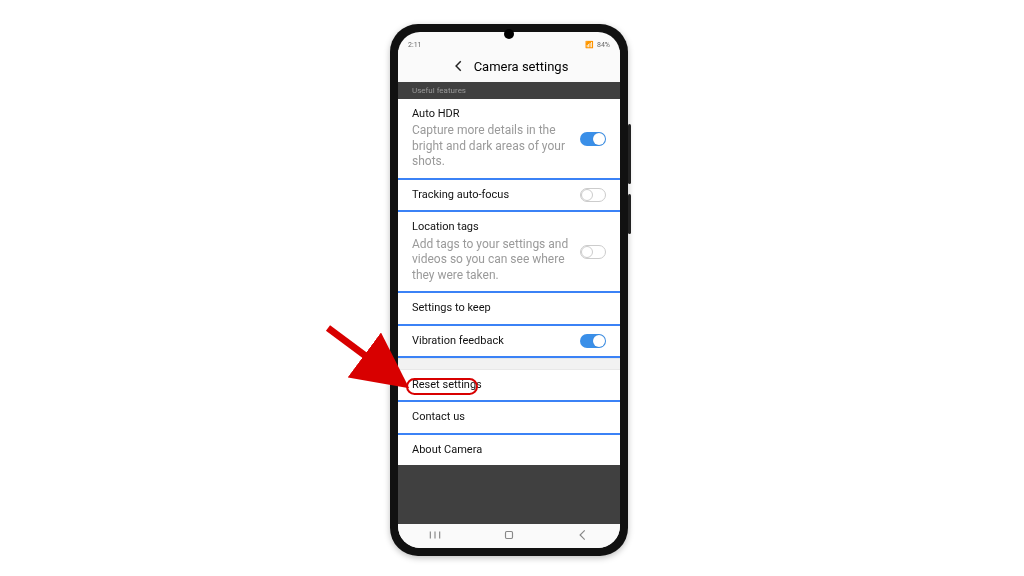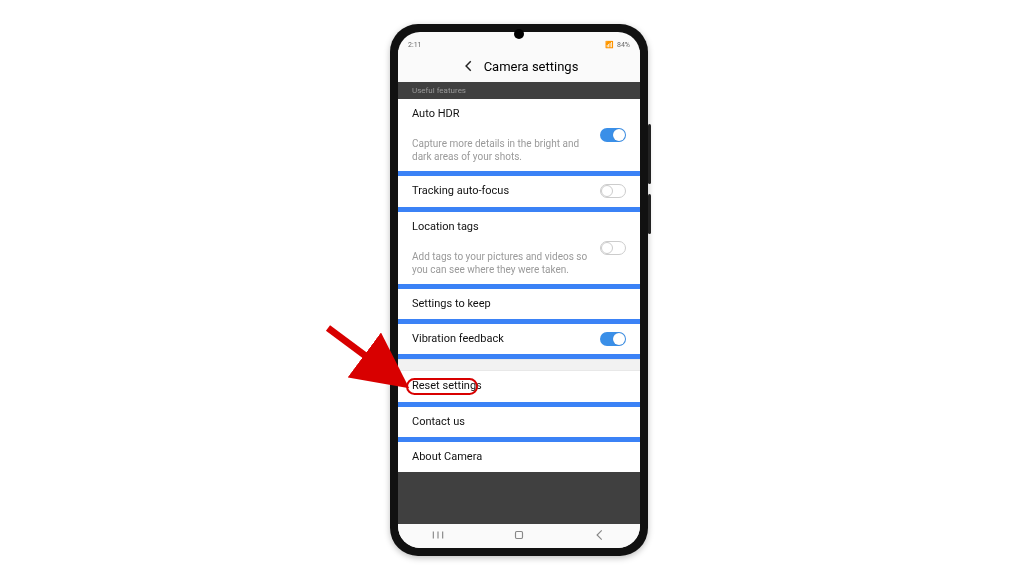--- a/index.html
+++ b/index.html
@@ -8,21 +8,21 @@
     height: 576px;
     background: #ffffff;
     font-family: -apple-system, 'Segoe UI', Roboto, sans-serif;
     position: relative;
     overflow: hidden;
   }
   .phone-frame {
     position: absolute;
     left: 390px;
     top: 24px;
-    width: 258px;
+    width: 238px;
     height: 532px;
     background: #111;
     border-radius: 28px;
     box-shadow: 0 2px 6px rgba(0,0,0,.25);
   }
   .side-button {
     position: absolute;
     background: #222;
     border-radius: 2px;
   }
@@ -81,38 +81,38 @@
     background: #404040;
     font-size: 10px;
   }
   .section-label {
     font-size: 8px;
     color: #9a9a9a;
     padding: 4px 14px 4px 14px;
   }
   .row {
     padding: 8px 14px 8px 14px;
-    border-bottom: 5px solid #3b82f6;
+    border-bottom: 2px solid #3b82f6;
     display: flex;
     align-items: center;
     justify-content: space-between;
     background: #fff;
   }
   .row:last-child { border-bottom: none; }
   .row-text { flex: 1; padding-right: 8px; }
   .row-title {
     font-size: 11px;
     color: #111;
     line-height: 1.3;
   }
   .row-sub {
-    font-size: 10px;
+    font-size: 12px;
     color: #9a9a9a;
     line-height: 1.3;
-    margin-top: 16px;
+    margin-top: 2px;
   }
   .toggle {
     width: 26px; height: 14px;
     border-radius: 8px;
     position: relative;
     flex-shrink: 0;
   }
   .toggle.on { background: #3a8fe8; }
   .toggle.off { background: #fff; border: 1px solid #ccc; }
   .toggle .knob {
@@ -195,21 +195,21 @@
         </div>
         <div class="toggle off">
             <div class="knob"></div>
           </div>
       </div>
 
 
       <div class="row">
         <div class="row-text">
           <div class="row-title">Location tags</div>
-          <div class="row-sub">Add tags to your pictures and videos so you can see where they were taken.</div>
+          <div class="row-sub">Add tags to your settings and videos so you can see where they were taken.</div>
         </div>
         <div class="toggle off">
             <div class="knob"></div>
           </div>
       </div>
 
 
       <div class="row">
         <div class="row-text">
           <div class="row-title">Settings to keep</div>

